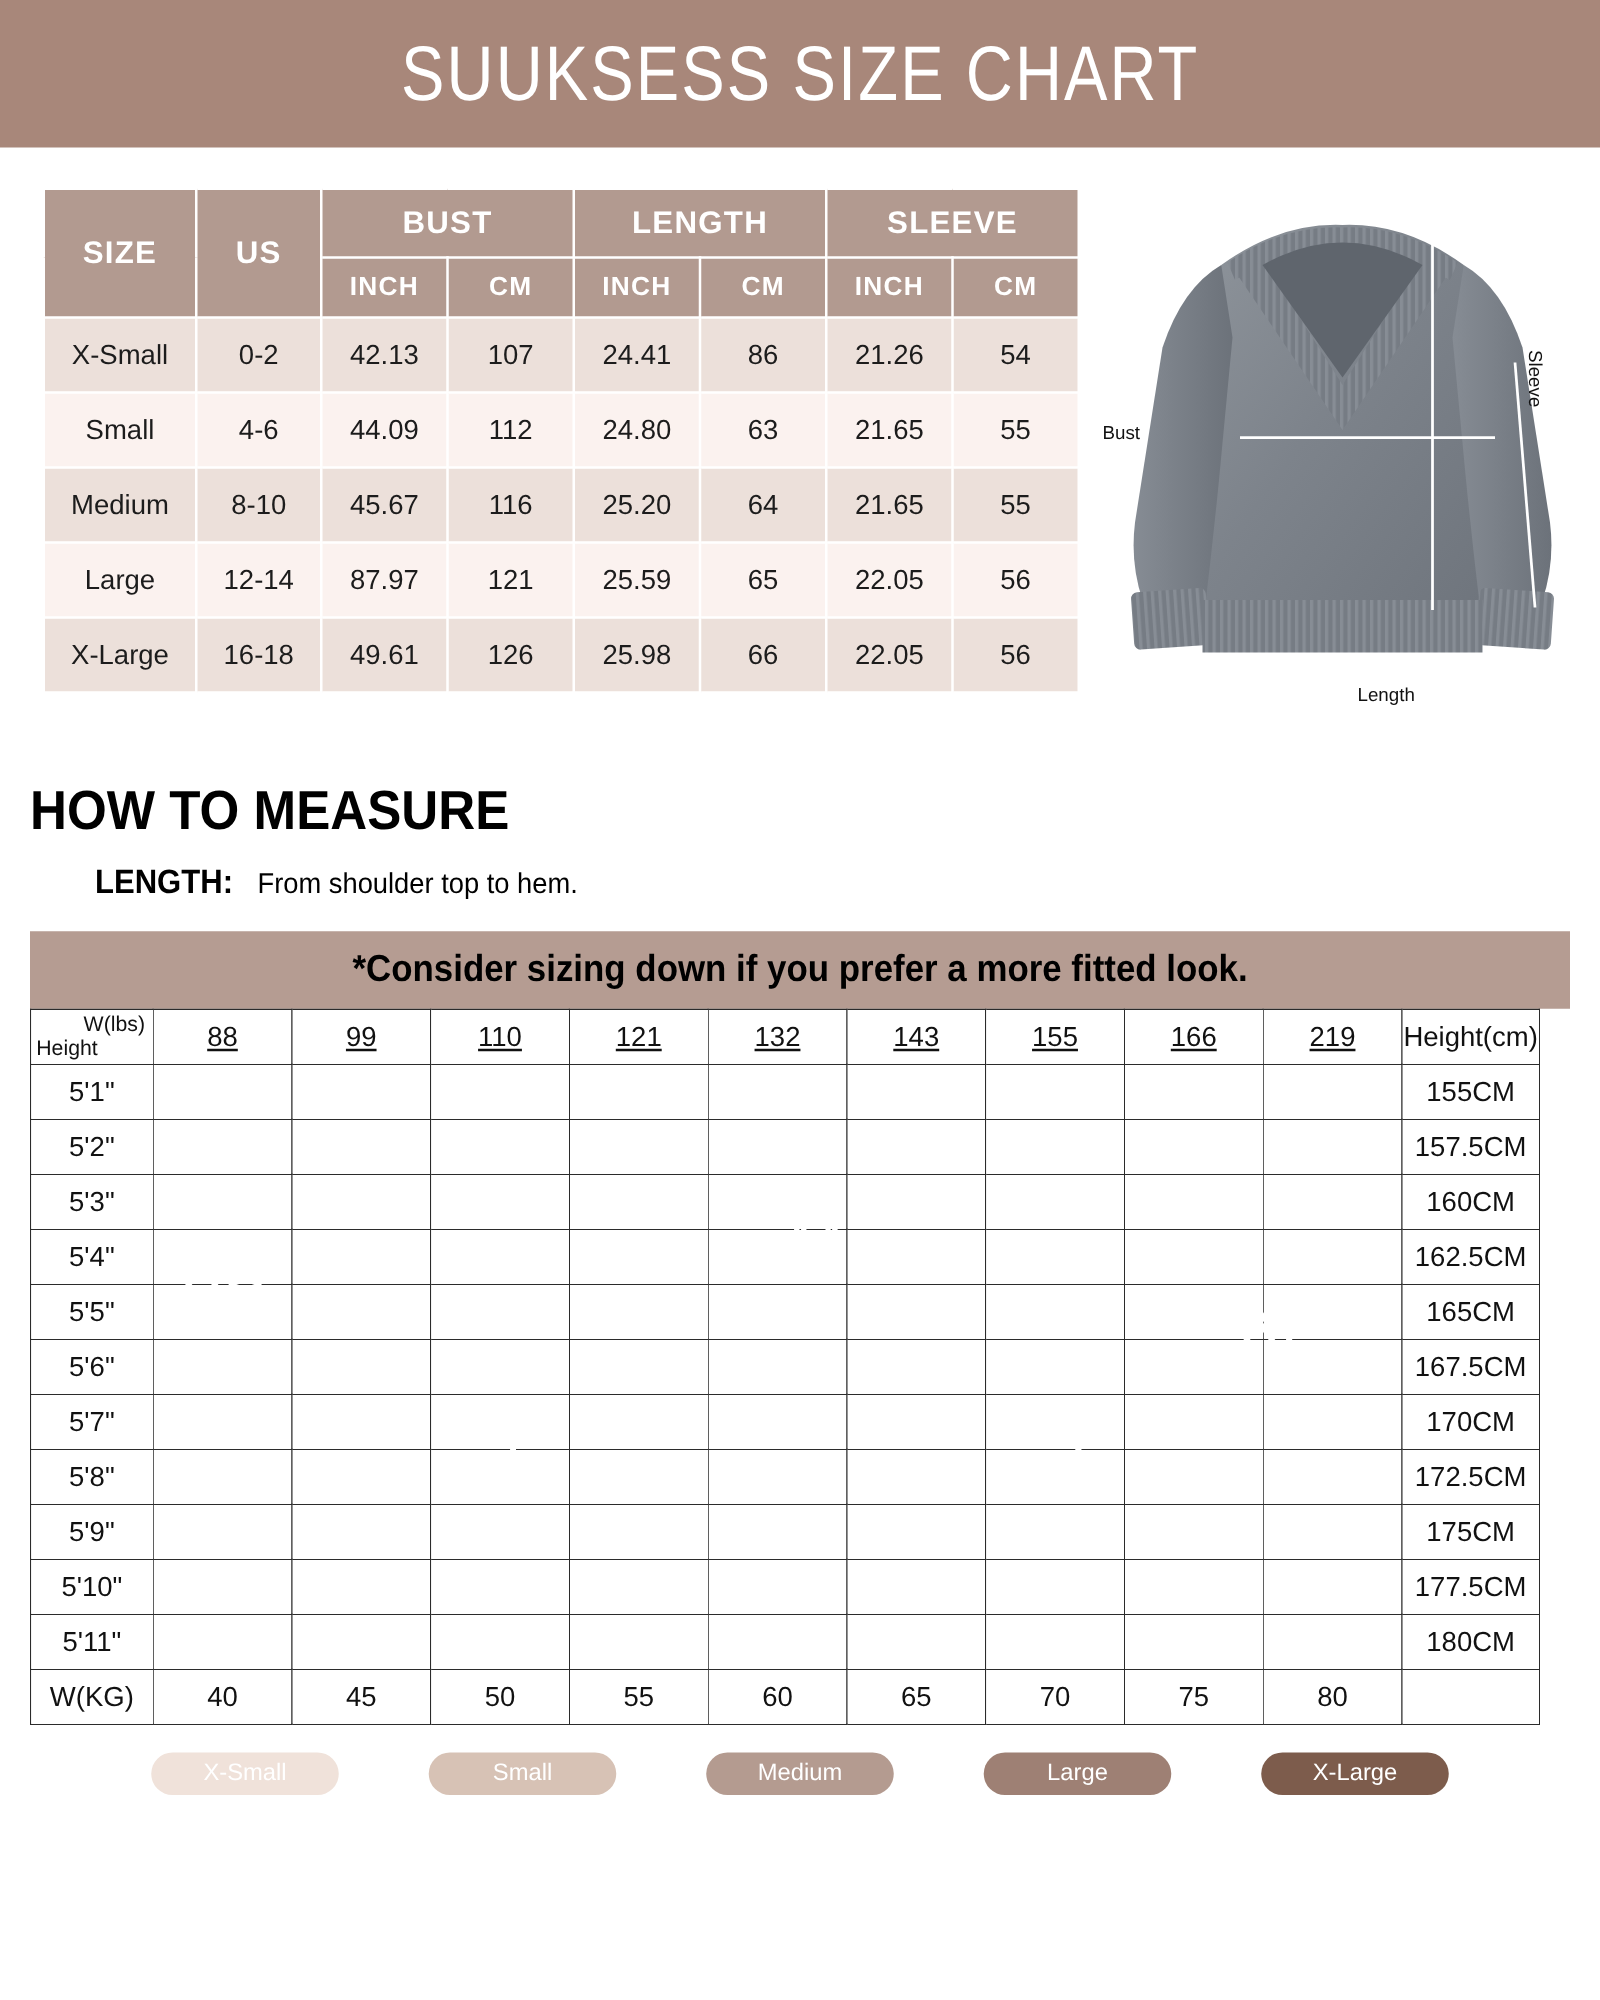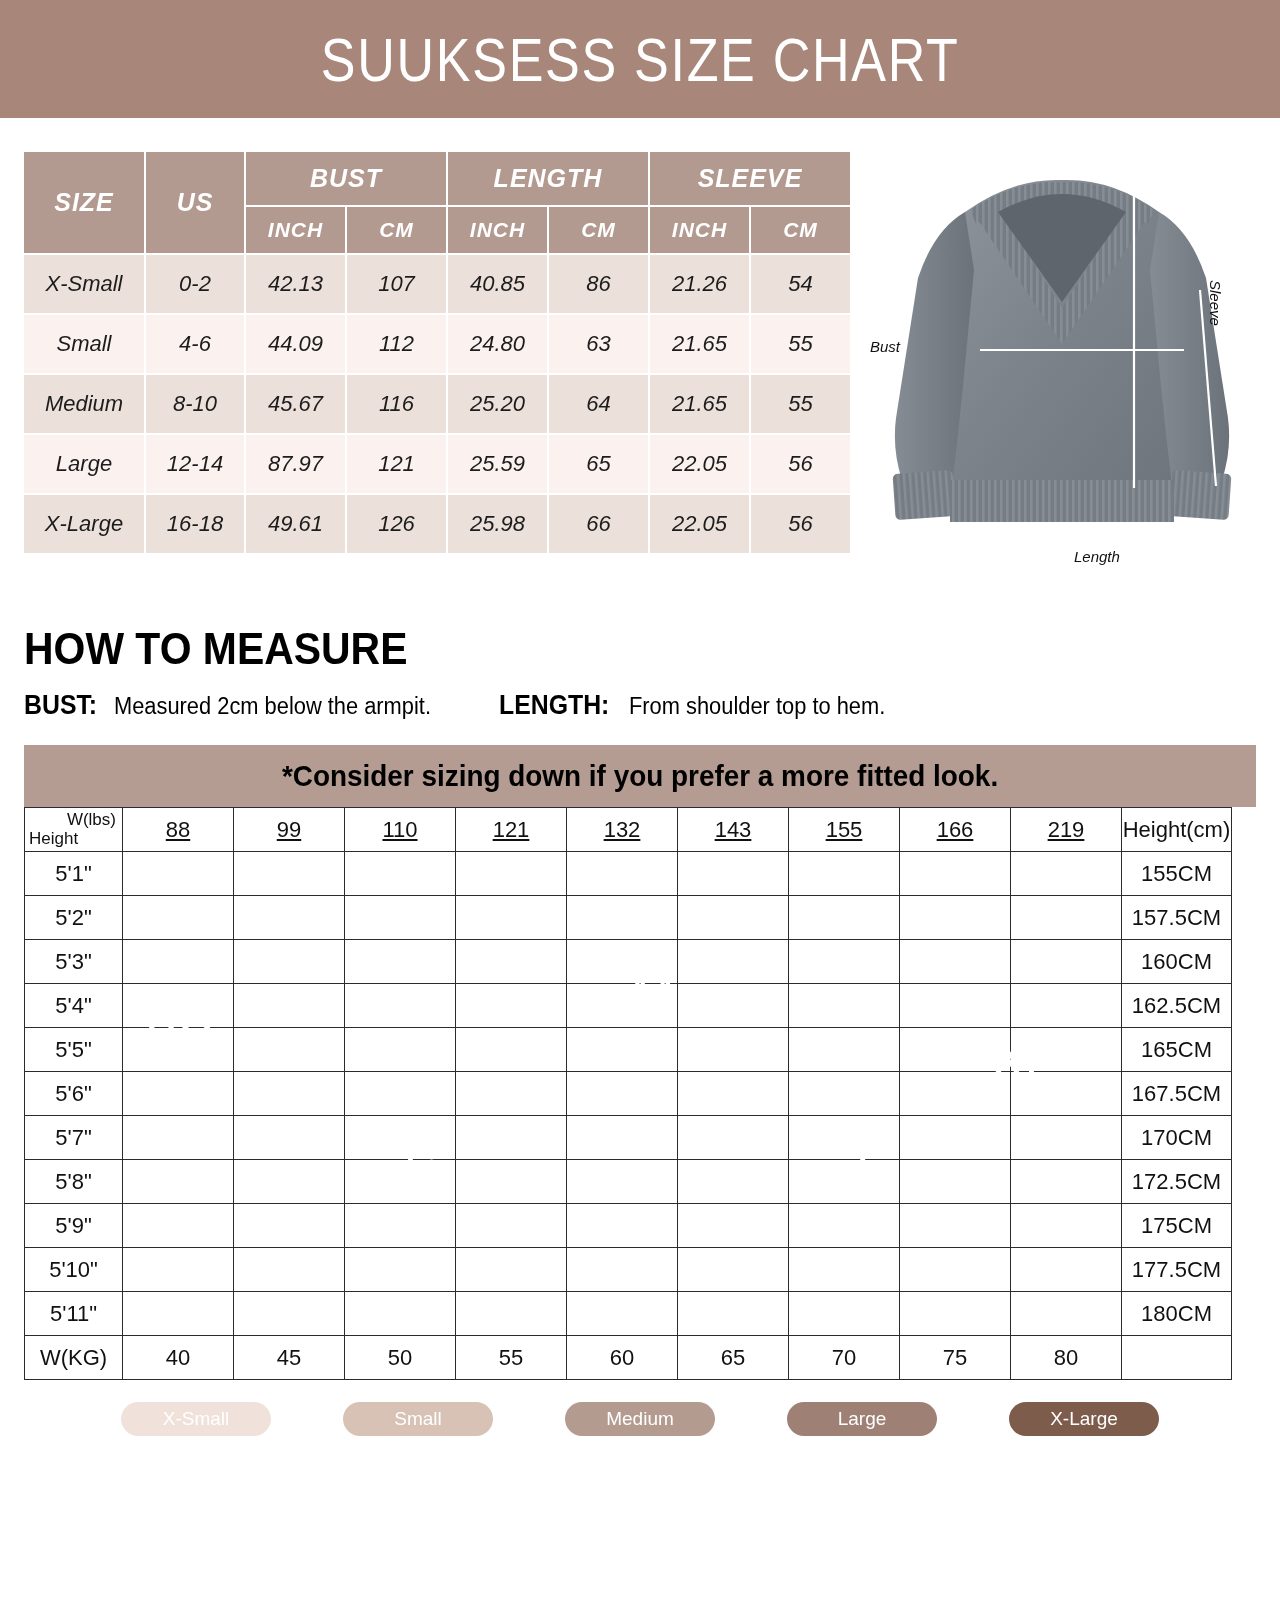--- a/index.html
+++ b/index.html
@@ -26,22 +26,21 @@
     font-weight: 400;
     transform: scaleX(0.84);
     white-space: nowrap;
     font-family: "Liberation Sans Narrow", "Liberation Sans", sans-serif;
   }
 
   
   .top-section {
     display: flex;
     align-items: flex-start;
-    padding: 32px 0 0 0;
-    font-style: italic;
+    padding: 32px 0 0 12px;
   }
 
   
   .size-table-wrap { margin-left: 22px; }
   table.size-table {
     border-collapse: collapse;
     width: 828px;
     table-layout: fixed;
   }
   table.size-table th {
@@ -276,21 +275,21 @@
           <th>INCH</th>
           <th>CM</th>
         </tr>
       </thead>
       <tbody>
           <tr class="r-odd">
             <td class="c-first">X-Small</td>
             <td class="c-us">0-2</td>
             <td>42.13</td>
             <td>107</td>
-            <td>40.85</td>
+            <td>24.41</td>
             <td>86</td>
             <td>21.26</td>
             <td>54</td>
           </tr>
           <tr class="r-even">
             <td class="c-first">Small</td>
             <td class="c-us">4-6</td>
             <td>44.09</td>
             <td>112</td>
             <td>24.80</td>
@@ -380,24 +379,20 @@
     <div class="meas-label lbl-bust">Bust</div>
     <div class="meas-label lbl-length">Length</div>
     <div class="meas-label lbl-sleeve">Sleeve</div>
   </div>
 </div>
 
 <div class="howto">
   <div class="howto-title">HOW TO MEASURE</div>
   <div class="howto-rows">
     <div class="howto-row">
-      <div class="howto-item">
-        <span class="howto-key">BUST:</span>
-        <span class="howto-val">Measured 2cm below the armpit.</span>
-      </div>
       <div class="howto-item second">
         <span class="howto-key">LENGTH:</span>
         <span class="howto-val">From shoulder top to hem.</span>
       </div>
     </div>
   </div>
 </div>
 
 <div class="note-banner">
   <div class="note-text">*Consider sizing down if you prefer a more fitted look.</div>

